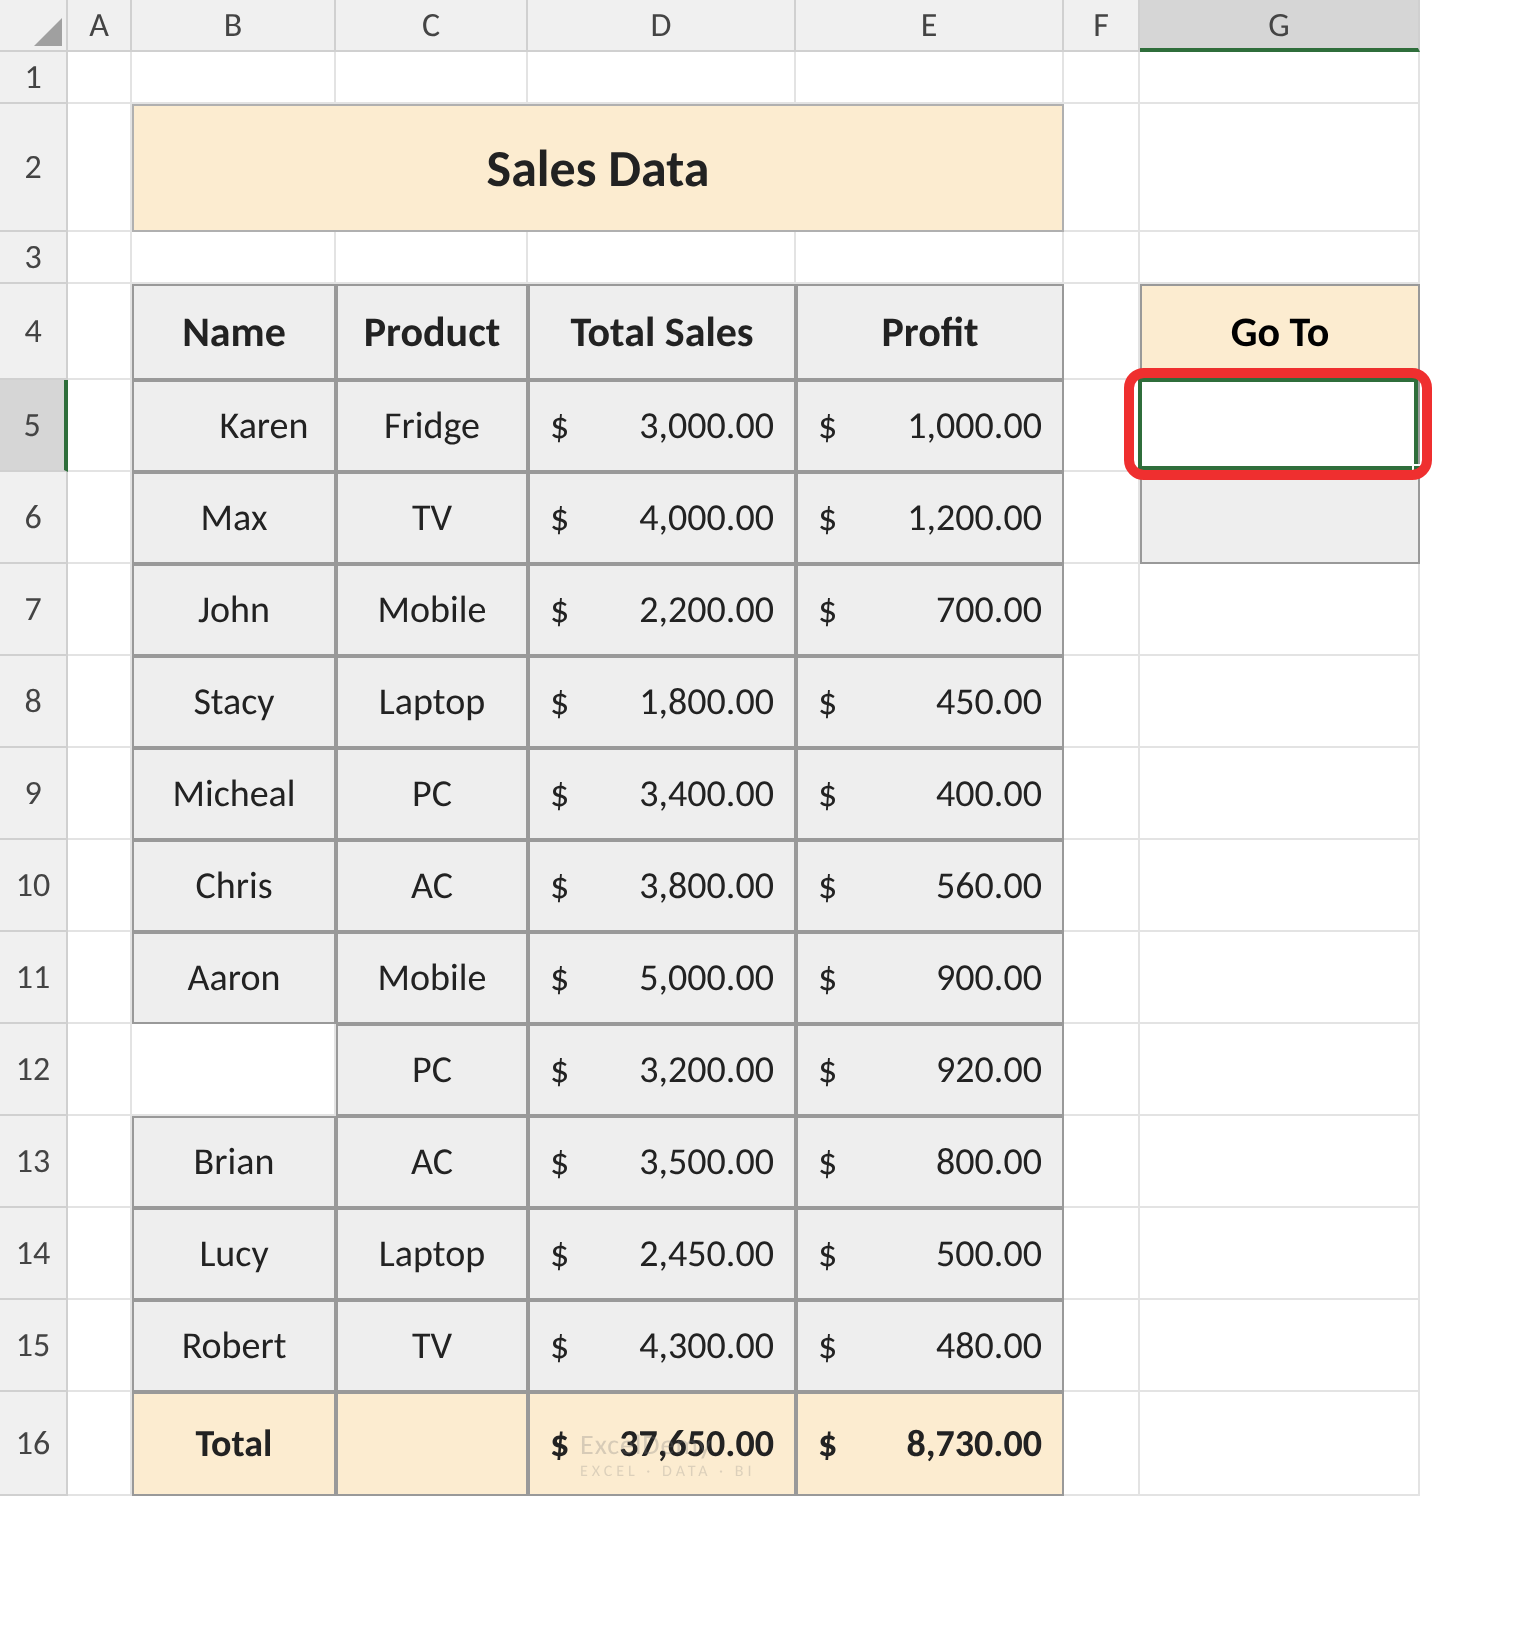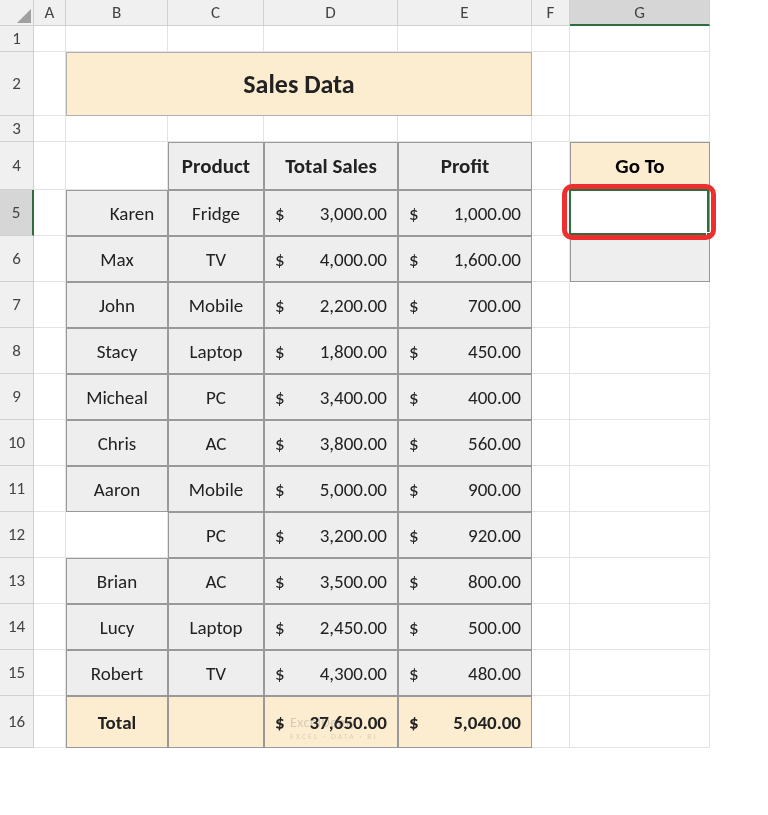--- a/index.html
+++ b/index.html
@@ -274,20 +274,21 @@
     <div class="cell" style="grid-area: 16 / 7;"></div>
     <div class="cell" style="grid-area: 16 / 8;"></div>
     <div class="cell" style="grid-area: 17 / 2;"></div>
     <div class="cell" style="grid-area: 17 / 3;"></div>
     <div class="cell" style="grid-area: 17 / 4;"></div>
     <div class="cell" style="grid-area: 17 / 5;"></div>
     <div class="cell" style="grid-area: 17 / 6;"></div>
     <div class="cell" style="grid-area: 17 / 7;"></div>
     <div class="cell" style="grid-area: 17 / 8;"></div>
     <div class="title" style="grid-area: 3 / 3 / auto / span 4;">Sales Data</div>
+    <div class="cell th" style="grid-area: 5 / 3;">Name</div>
     <div class="cell th" style="grid-area: 5 / 4;">Product</div>
     <div class="cell th" style="grid-area: 5 / 5;">Total Sales</div>
     <div class="cell th" style="grid-area: 5 / 6;">Profit</div>
     <div class="cell td center" style="grid-area: 6 / 3; padding-left: 36px;">Karen</div>
     <div class="cell td center" style="grid-area: 6 / 4;">Fridge</div>
     <div class="cell td money" style="grid-area: 6 / 5;">
       <span class="cur">$</span>
       <span class="amt">3,000.00</span>
     </div>
     <div class="cell td money" style="grid-area: 6 / 6;">
@@ -295,21 +296,21 @@
       <span class="amt">1,000.00</span>
     </div>
     <div class="cell td center" style="grid-area: 7 / 3;">Max</div>
     <div class="cell td center" style="grid-area: 7 / 4;">TV</div>
     <div class="cell td money" style="grid-area: 7 / 5;">
       <span class="cur">$</span>
       <span class="amt">4,000.00</span>
     </div>
     <div class="cell td money" style="grid-area: 7 / 6;">
       <span class="cur">$</span>
-      <span class="amt">1,600.00</span>
+      <span class="amt">1,200.00</span>
     </div>
     <div class="cell td center" style="grid-area: 8 / 3;">John</div>
     <div class="cell td center" style="grid-area: 8 / 4;">Mobile</div>
     <div class="cell td money" style="grid-area: 8 / 5;">
       <span class="cur">$</span>
       <span class="amt">2,200.00</span>
     </div>
     <div class="cell td money" style="grid-area: 8 / 6;">
       <span class="cur">$</span>
       <span class="amt">700.00</span>
@@ -394,21 +395,21 @@
       <span class="amt">480.00</span>
     </div>
     <div class="cell td center totalrow" style="grid-area: 17 / 3;">Total</div>
     <div class="cell td totalrow" style="grid-area: 17 / 4;"></div>
     <div class="cell td money totalrow" style="grid-area: 17 / 5;">
       <span class="cur">$</span>
       <span class="amt">37,650.00</span>
     </div>
     <div class="cell td money totalrow" style="grid-area: 17 / 6;">
       <span class="cur">$</span>
-      <span class="amt">5,040.00</span>
+      <span class="amt">8,730.00</span>
     </div>
     <div class="gotoHead" style="grid-area: 5 / 8;">Go To</div>
     <div class="gotoCell" style="grid-area: 6 / 8;"></div>
     <div class="goto2" style="grid-area: 7 / 8;"></div>
   </div>
 
 <div class="selOverlay" id="selOverlay" style="left: 569px; top: 189px; width: 140px; height: 46px;"></div>
 <div class="selHandle" id="selHandle" style="left: 706px; top: 232px;"></div>
 <div class="redBox" id="redBox" style="left: 562px; top: 184px; width: 154px; height: 56px;"></div>
 

